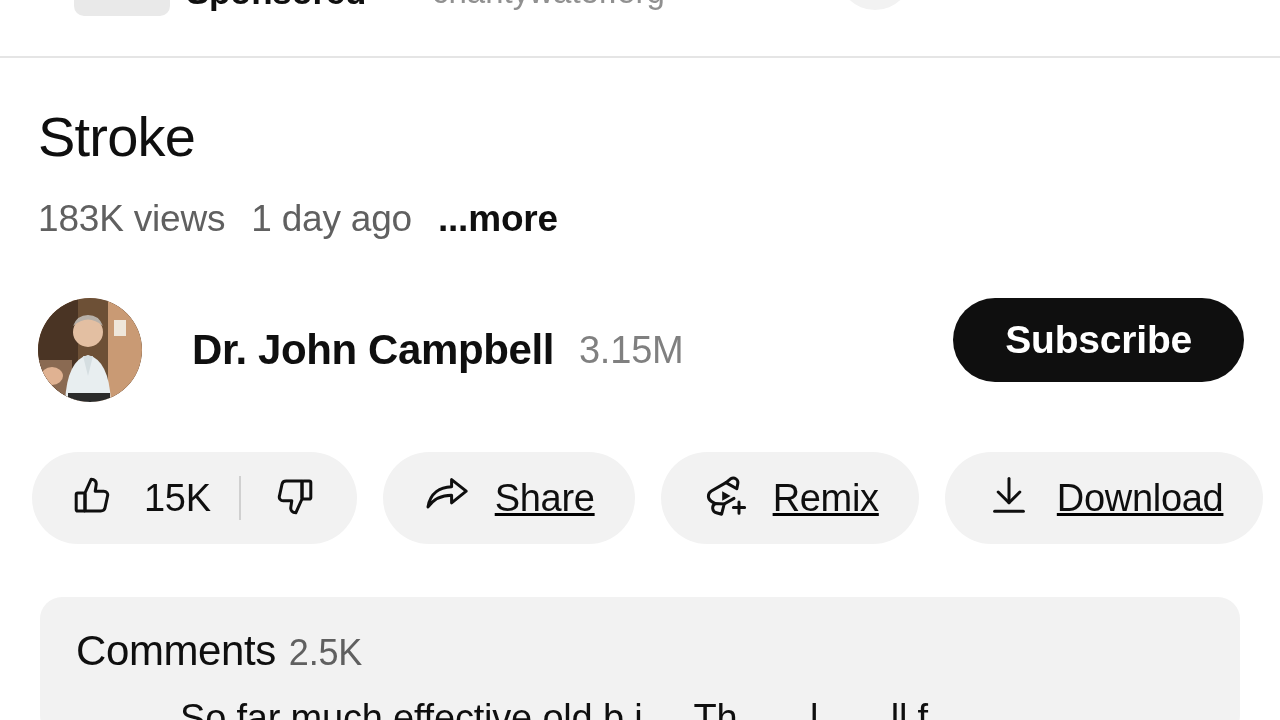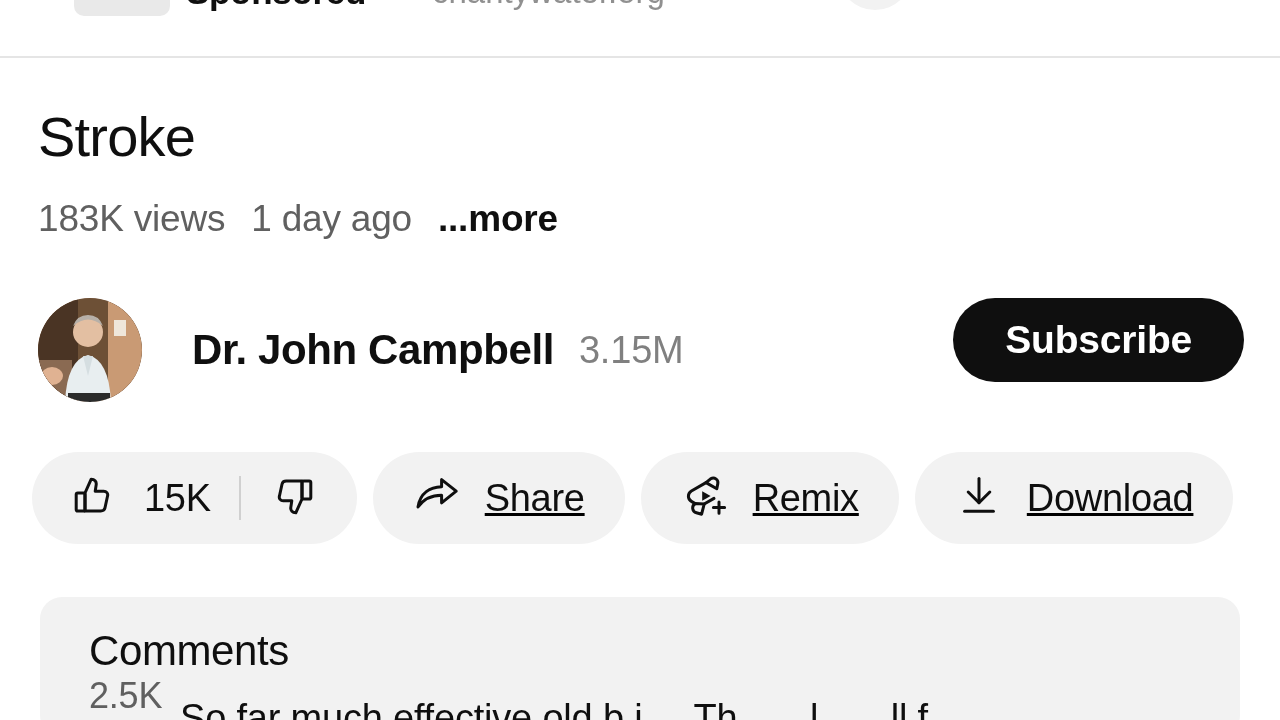--- a/index.html
+++ b/index.html
@@ -175,21 +175,21 @@
   }
 
   
   .actions-row {
     position: absolute;
     left: 32px;
     top: 452px;
     width: 1248px;
     height: 92px;
     display: flex;
-    gap: 16px;
+    gap: 26px;
   }
   .chip {
     height: 92px;
     border-radius: 46px;
     background: #f2f2f2;
     display: flex;
     align-items: center;
     flex: none;
     cursor: pointer;
     box-sizing: border-box;
@@ -241,21 +241,20 @@
     border-radius: 22px;
     overflow: hidden;
   }
   .comments-header {
     position: absolute;
     left: 36px;
     top: 30px;
     display: flex;
     align-items: baseline;
     white-space: nowrap;
-    flex-direction: column;
   }
   .comments-title {
     font-size: 42px;
     font-weight: 500;
     color: #0f0f0f;
     letter-spacing: -0.4px;
   }
   .comments-count {
     font-size: 36px;
     font-weight: 400;

